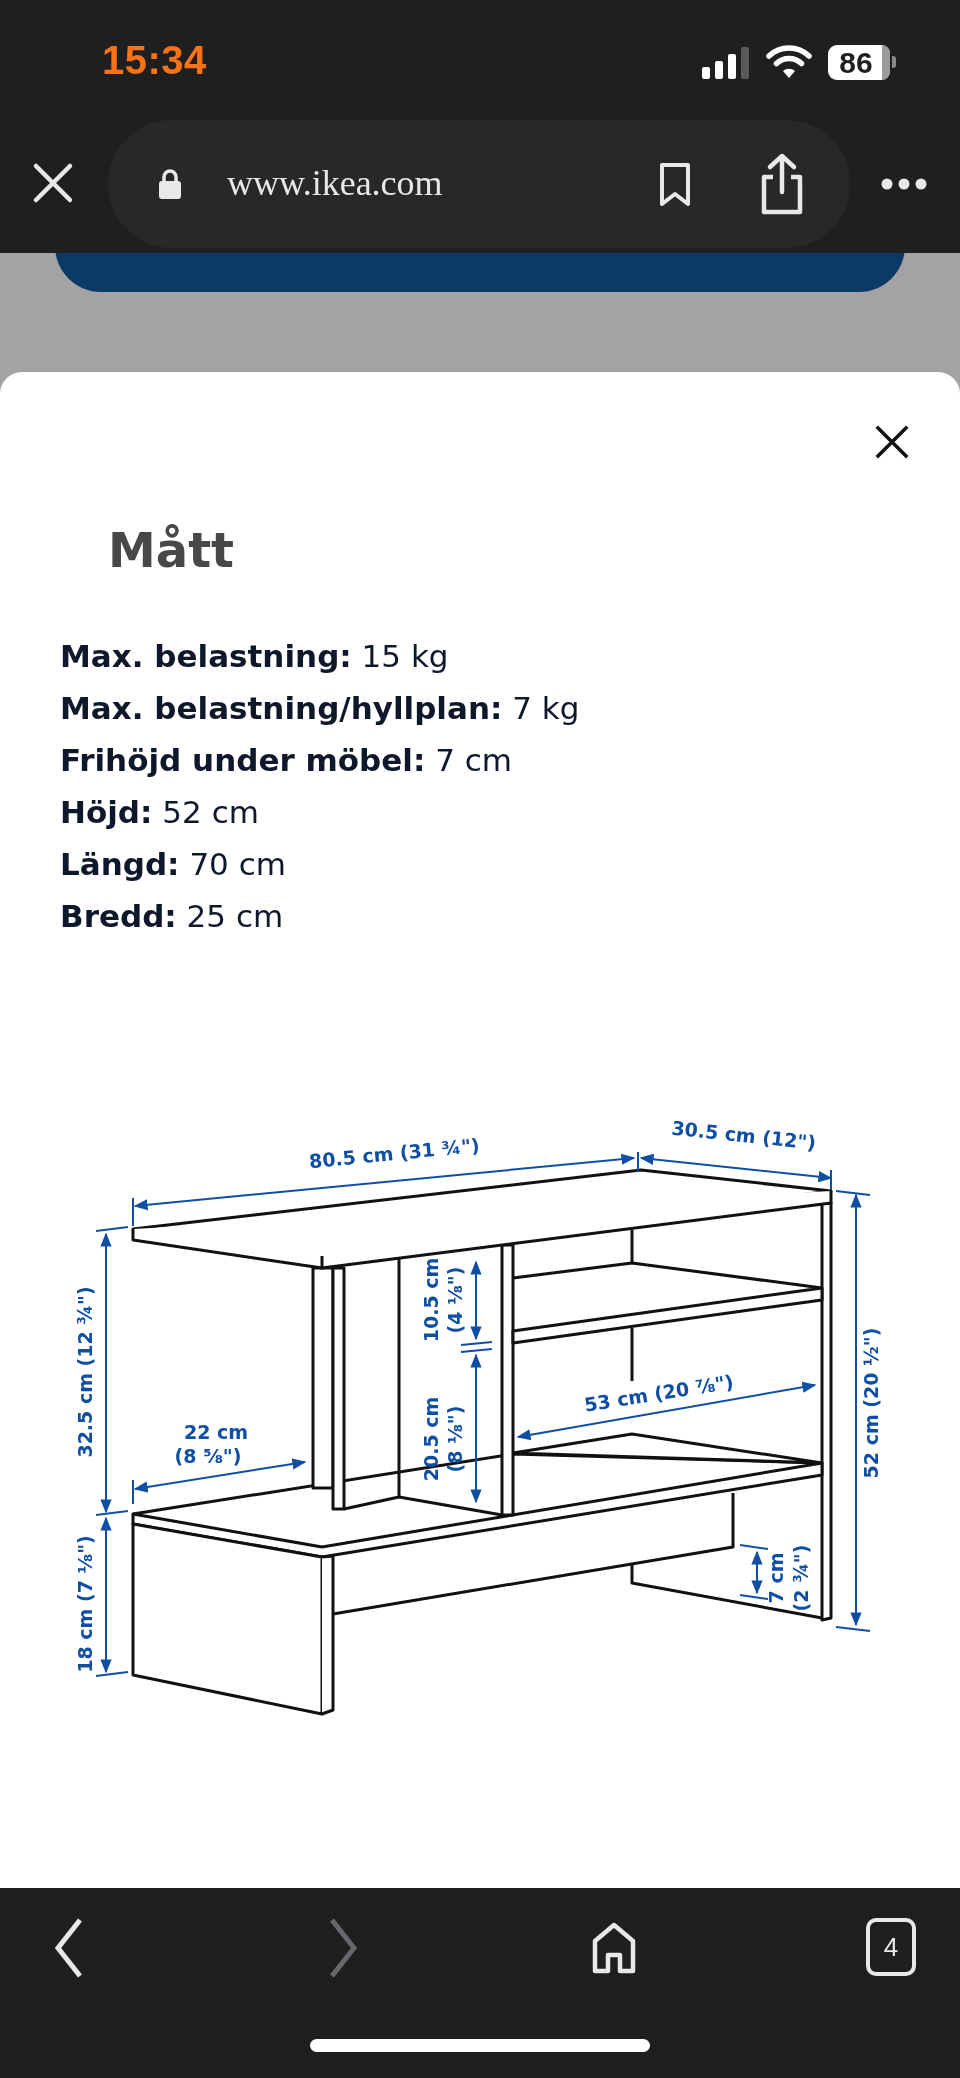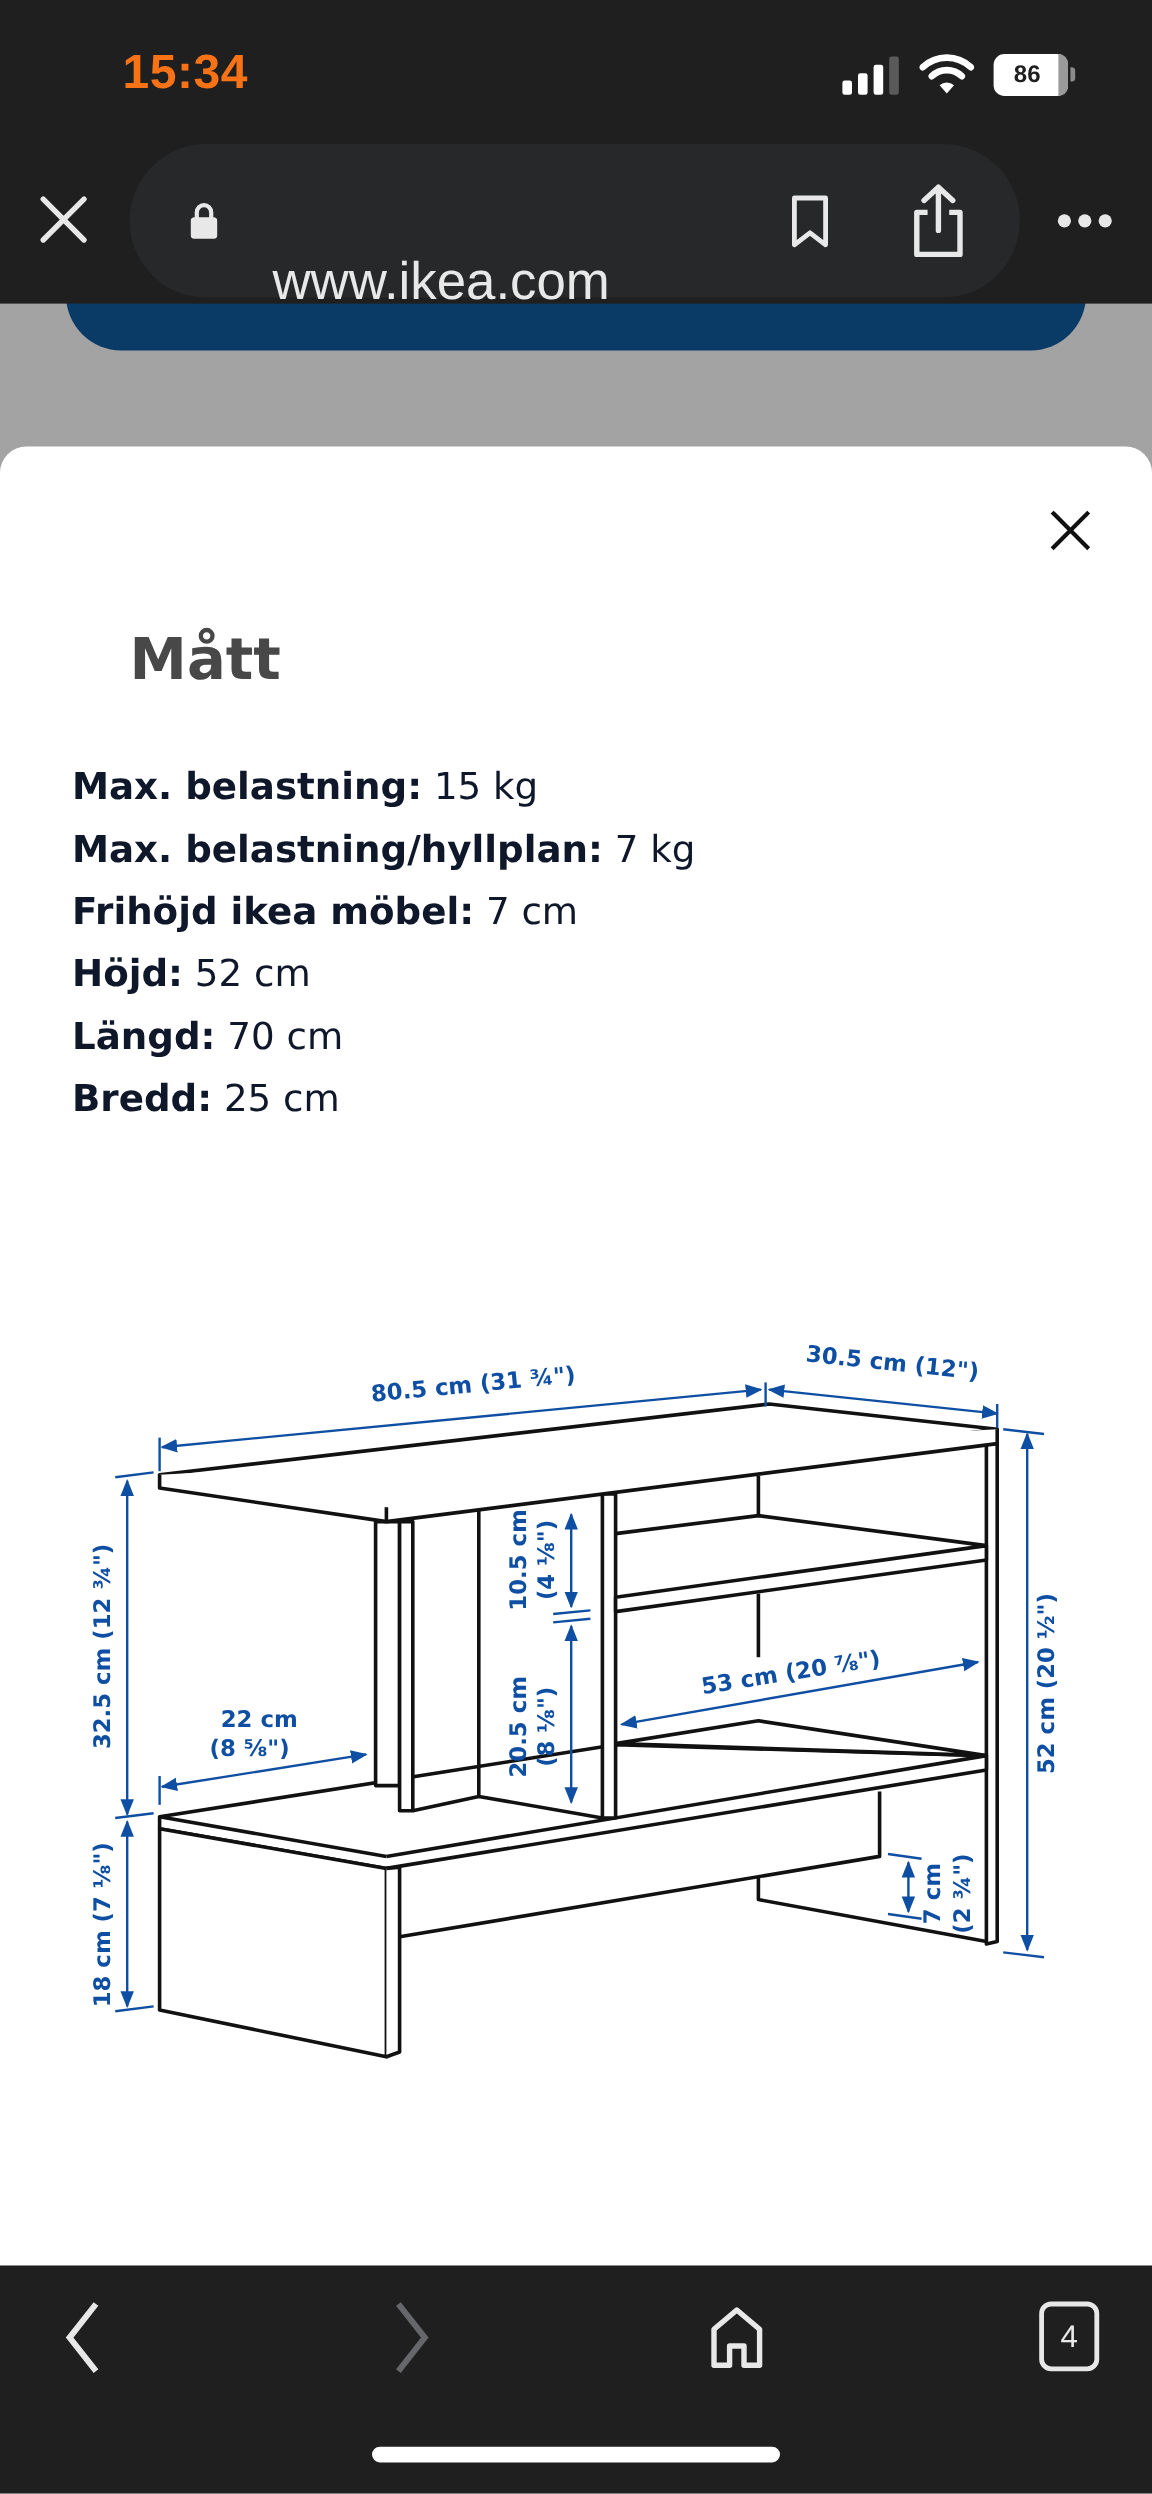--- a/index.html
+++ b/index.html
@@ -6,28 +6,28 @@
   html, body { width:960px; height:2078px; overflow:hidden; background:#a3a3a3; }
   body { position:relative; font-family:"DejaVu Sans", "Liberation Sans", sans-serif; }
 
   
   .chrome-top { position:absolute; left:0; top:0; width:960px; height:253px; background:#1f1f1f; z-index:3; }
   .status-time { position:absolute; left:102px; top:38px; font-family:"Liberation Sans", sans-serif; font-weight:bold; font-size:40px; color:#f97316; letter-spacing:0.5px; }
   .signal { position:absolute; left:702px; top:47px; width:50px; height:32px; }
   .signal span { position:absolute; bottom:0; width:8px; border-radius:2px; background:#fff; }
   .wifi { position:absolute; left:766px; top:44px; width:46px; height:36px; }
   .battery { position:absolute; left:828px; top:45px; width:62px; height:35px; border-radius:9px; background:#fff; display:flex; align-items:center; justify-content:center; }
-  .battery .level { font-family:"Liberation Sans", sans-serif; font-weight:bold; font-size:20px; color:#1f1f1f; padding-right:6px; }
+  .battery .level { font-family:"Liberation Sans", sans-serif; font-weight:bold; font-size:30px; color:#1f1f1f; padding-right:6px; }
   .battery .cap-shade { position:absolute; right:0; top:0; width:8px; height:100%; background:#9a9a9a; border-radius:0 9px 9px 0; }
   .battery-nub { position:absolute; left:892px; top:56px; width:4px; height:12px; border-radius:0 3px 3px 0; background:#8a8a8a; }
 
   .close-tab { position:absolute; left:30px; top:160px; width:46px; height:46px; }
   .url-pill { position:absolute; left:108px; top:120px; width:742px; height:128px; border-radius:64px; background:#262829; }
   .lock { position:absolute; left:50px; top:48px; width:24px; height:32px; }
-  .url-text { position:absolute; left:119px; top:42px; font-family:Liberation Sans, sans-serif; font-size:44px; color:#e8e8e8;margin-top:48px; }
+  .url-text { position:absolute; left:119px; top:42px; font-family:Liberation Serif, serif; font-size:36px; color:#e8e8e8; }
   .bookmark { position:absolute; left:550px; top:42px; width:34px; height:46px; }
   .share { position:absolute; left:650px; top:32px; width:48px; height:64px; }
   .more { position:absolute; left:880px; top:172px; width:48px; height:24px; }
 
   
   .page-bg { position:absolute; left:0; top:253px; width:960px; height:1635px; background:#a3a3a3; }
   .blue-btn { position:absolute; left:55px; top:200px; width:850px; height:92px; border-radius:0 0 46px 46px; background:#0a3a66; z-index:2; }
 
   
   .modal { position:absolute; left:0; top:372px; width:960px; height:1516px; background:#fff; border-radius:22px 22px 0 0; z-index:4; }
@@ -105,21 +105,21 @@
 <div class="modal">
   <svg class="modal-close" viewBox="0 0 40 40">
     <path d="M6 6 L34 34 M34 6 L6 34" stroke="#111" stroke-width="3.5" stroke-linecap="square"></path>
   </svg>
 
   <h1 class="modal-title">Mått</h1>
 
   <ul class="specs">
     <li><span class="k">Max. belastning:</span> <span>15 kg</span></li>
     <li><span class="k">Max. belastning/hyllplan:</span> <span>7 kg</span></li>
-    <li><span class="k">Frihöjd ikea möbel:</span> <span>7 cm</span></li>
+    <li><span class="k">Frihöjd under möbel:</span> <span>7 cm</span></li>
     <li><span class="k">Höjd:</span> <span>52 cm</span></li>
     <li><span class="k">Längd:</span> <span>70 cm</span></li>
     <li><span class="k">Bredd:</span> <span>25 cm</span></li>
   </ul>
 
   <svg class="diagram" viewBox="0 0 960 1516">
     <defs>
       <marker id="ah" viewBox="0 0 10 10" refX="9" refY="5" markerWidth="7" markerHeight="7" orient="auto-start-reverse">
         <path d="M0 1 L10 5 L0 9 Z" fill="#0f4fa3"></path>
       </marker>

